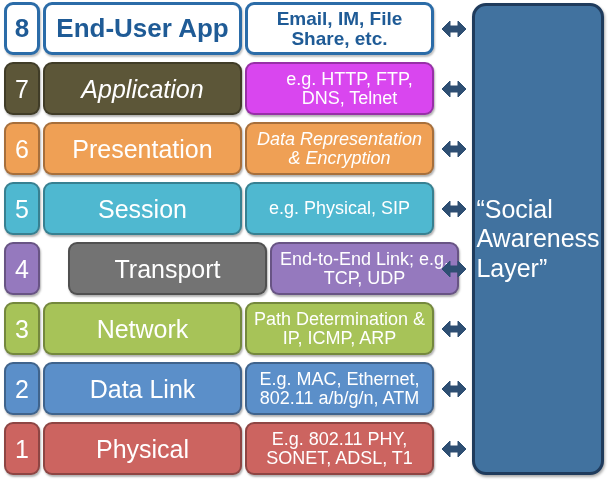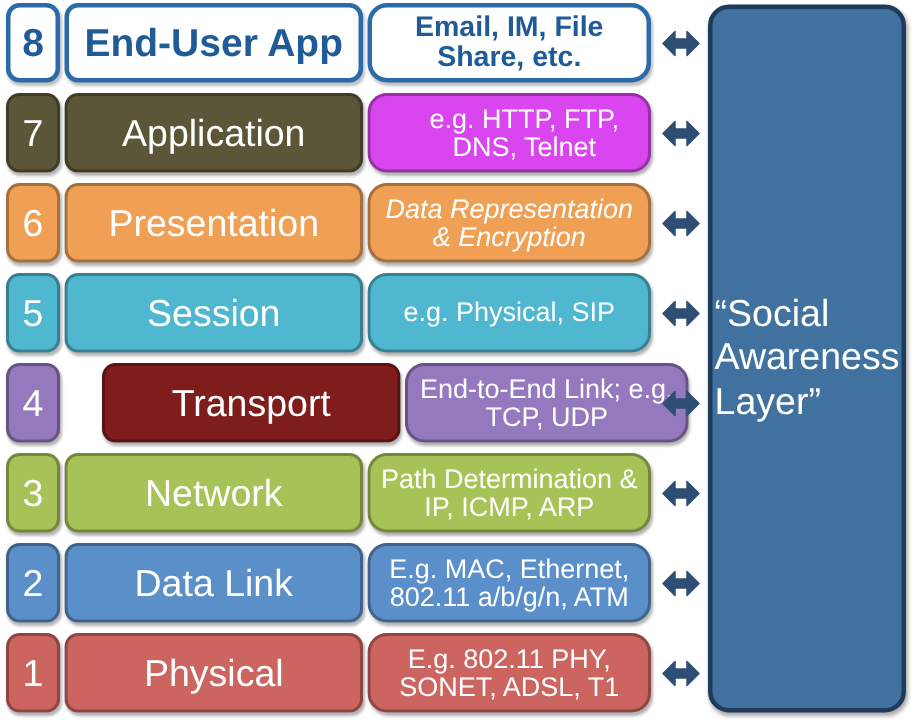--- a/index.html
+++ b/index.html
@@ -61,21 +61,20 @@
     margin-left: 3px;
     font-size: 25px;
     color: #ffffff;
   }
   .desc-box {
     flex: 0 0 189px;
     margin-left: 3px;
     font-size: 18px;
     color: #ffffff;
     padding: 0 4px;
-    border-radius: 13px;
   }
 
   
   .layer-row.highlight .box {
     background: #ffffff !important;
     border-color: #2B6CA8;
     border-width: 3px;
     color: #1F5B96;
     font-weight: bold;
     box-shadow: 1px 2px 2px rgba(0,0,0,0.25);
@@ -123,36 +122,36 @@
 <div id="diagram">
 
   <div class="layer-stack">
       <div class="layer-row highlight" style="top: 2px;">
         <div class="box num-box" style="background: rgb(255, 255, 255);">8</div>
         <div class="box name-box" style="background: rgb(255, 255, 255);">End-User App</div>
         <div class="box desc-box" style="background: rgb(255, 255, 255);">Email, IM, File Share, etc.</div>
       </div>
       <div class="layer-row" style="top: 62px;">
         <div class="box num-box" style="background: rgb(92, 86, 56);">7</div>
-        <div class="box name-box" style="background: rgb(92, 86, 56);">Application</div>
+        <div class="box name-box" style="background: rgb(92, 86, 56); font-style: italic;">Application</div>
         <div class="box desc-box" style="background: #d946ef; padding-left: 24px;">e.g. HTTP, FTP, DNS, Telnet</div>
       </div>
       <div class="layer-row" style="top: 122px;">
         <div class="box num-box" style="background: rgb(239, 160, 85);">6</div>
         <div class="box name-box" style="background: rgb(239, 160, 85);">Presentation</div>
         <div class="box desc-box" style="background: rgb(239, 160, 85); font-style: italic;">Data Representation &amp; Encryption</div>
       </div>
       <div class="layer-row" style="top: 182px;">
         <div class="box num-box" style="background: rgb(79, 184, 208);">5</div>
         <div class="box name-box" style="background: rgb(79, 184, 208);">Session</div>
         <div class="box desc-box" style="background: rgb(79, 184, 208);">e.g. Physical, SIP</div>
       </div>
       <div class="layer-row" style="top: 242px;">
         <div class="box num-box" style="background: rgb(149, 121, 190);">4</div>
-        <div class="box name-box" style="background: #7f1d1d; margin-left: 28px;">Transport</div>
+        <div class="box name-box" style="background: #737373; margin-left: 28px;">Transport</div>
         <div class="box desc-box" style="background: rgb(149, 121, 190);">End-to-End Link; e.g. TCP, UDP</div>
       </div>
       <div class="layer-row" style="top: 302px;">
         <div class="box num-box" style="background: rgb(167, 195, 88);">3</div>
         <div class="box name-box" style="background: rgb(167, 195, 88);">Network</div>
         <div class="box desc-box" style="background: rgb(167, 195, 88);">Path Determination &amp; IP, ICMP, ARP</div>
       </div>
       <div class="layer-row" style="top: 362px;">
         <div class="box num-box" style="background: rgb(91, 143, 201);">2</div>
         <div class="box name-box" style="background: rgb(91, 143, 201);">Data Link</div>

